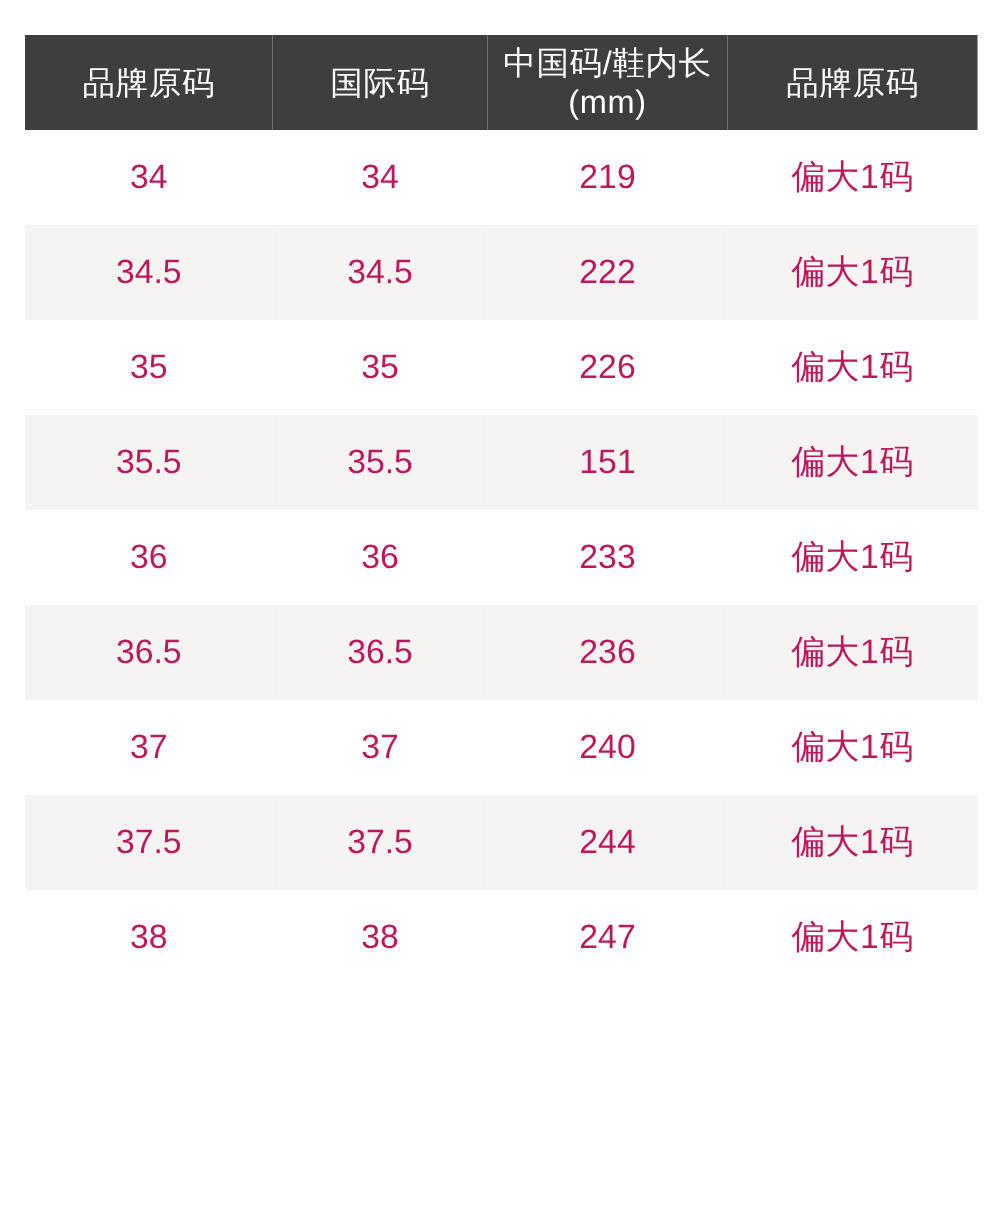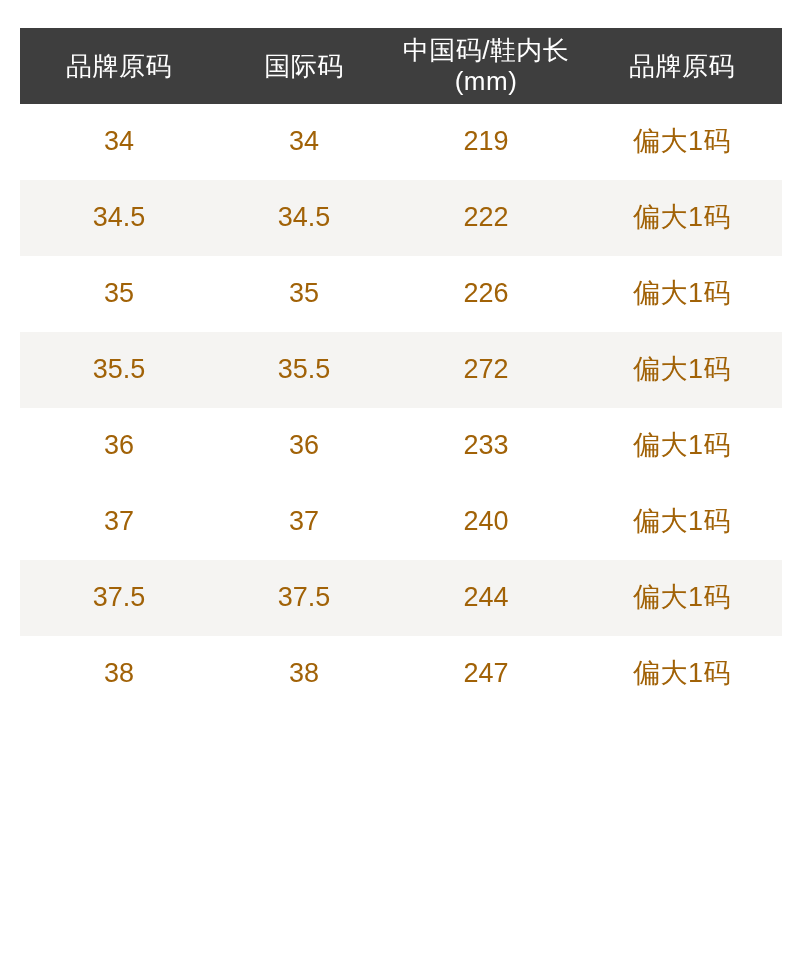--- a/index.html
+++ b/index.html
@@ -52,21 +52,21 @@
 
   .size-table thead th .hdr-line {
     display: block;
     white-space: nowrap;
   }
 
   .size-table tbody td {
     height: 76px;
     padding: 0 4px;
     font-size: 27px;
-    color: #a16207;
+    color: #be185d;
     text-align: center;
     vertical-align: middle;
     border: 0;
     line-height: 1.1;
     white-space: nowrap;
   }
 
   .size-table tbody tr.row-odd  td { background: #ffffff; }
   .size-table tbody tr.row-even td { background: #f5f4f2; }
 
@@ -121,27 +121,33 @@
         </tr>
         <tr class="row-odd">
           <td>35</td>
           <td>35</td>
           <td>226</td>
           <td class="col-note">偏大1码</td>
         </tr>
         <tr class="row-even">
           <td>35.5</td>
           <td>35.5</td>
-          <td>272</td>
+          <td>151</td>
           <td class="col-note">偏大1码</td>
         </tr>
         <tr class="row-odd">
           <td>36</td>
           <td>36</td>
           <td>233</td>
+          <td class="col-note">偏大1码</td>
+        </tr>
+        <tr class="row-even">
+          <td>36.5</td>
+          <td>36.5</td>
+          <td>236</td>
           <td class="col-note">偏大1码</td>
         </tr>
         <tr class="row-odd">
           <td>37</td>
           <td>37</td>
           <td>240</td>
           <td class="col-note">偏大1码</td>
         </tr>
         <tr class="row-even">
           <td>37.5</td>

